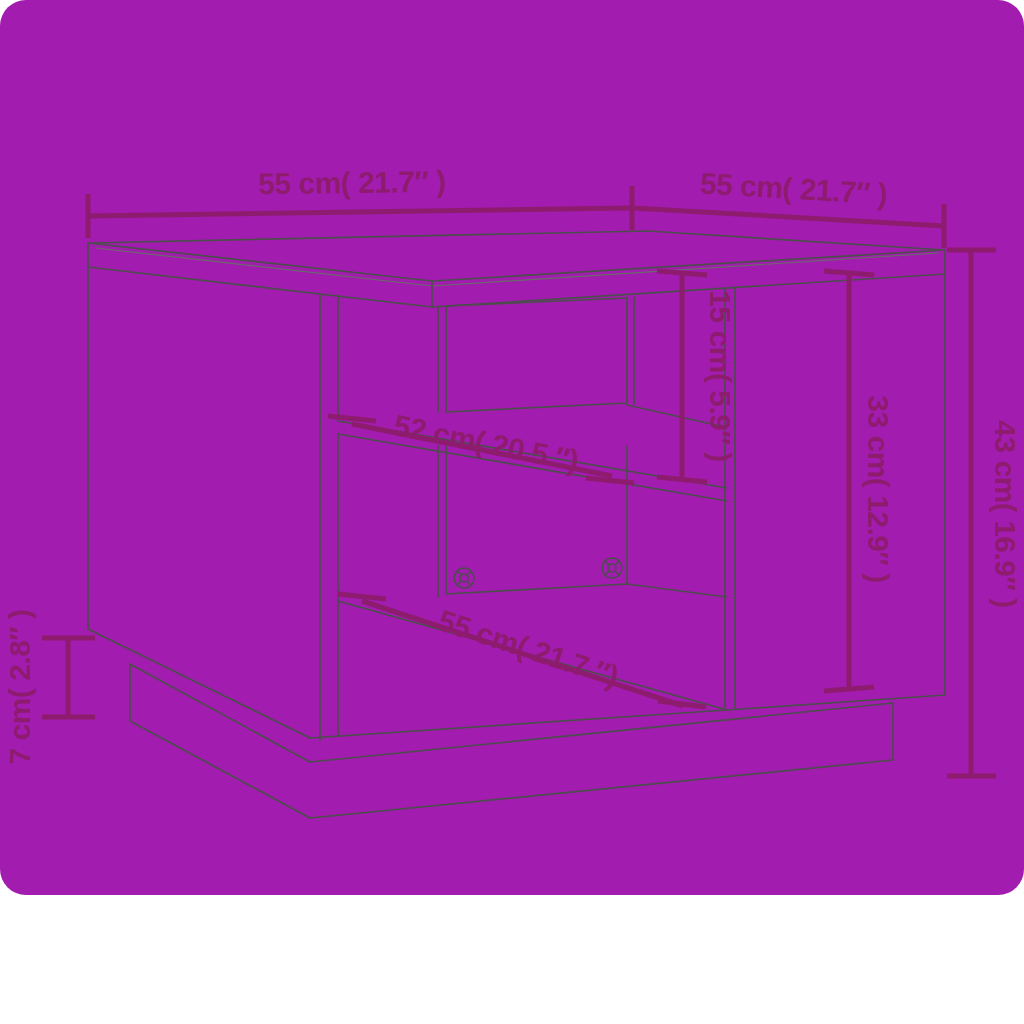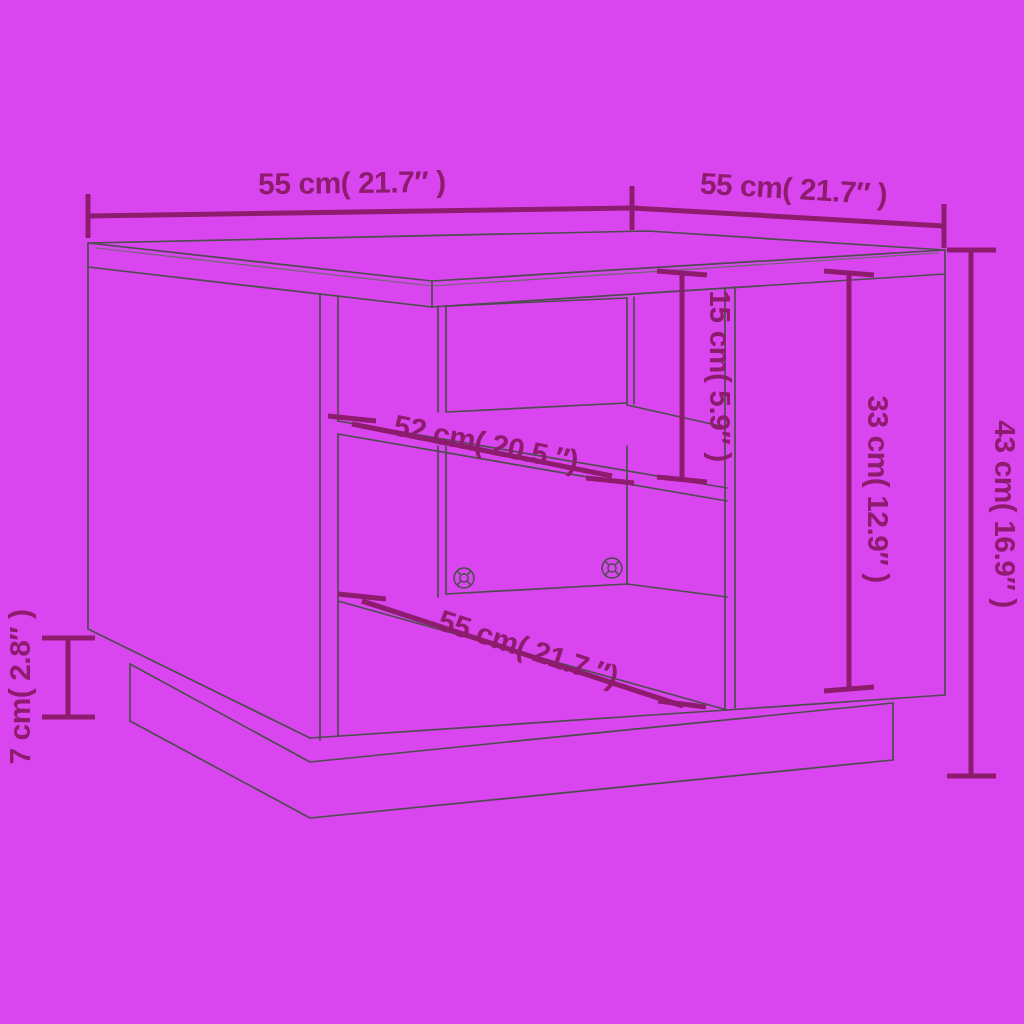--- a/index.html
+++ b/index.html
@@ -1,16 +1,16 @@
 <!DOCTYPE html>
 <html style="--dim: #8E1C6E;"><head>
 <meta charset="utf-8">
 <style>
   html,body{margin:0;padding:0;background:#ffffff;width:1024px;height:1024px;overflow:hidden;}
-  .stage{width:1024px;height:1024px;position:relative;background:#d946ef;}
+  .stage{width:1024px;height:895px;position:relative;background:#a21caf;border-radius:26px;}
   svg{display:block;}
   .outline{stroke:#4d4d4d;stroke-width:1.7;fill:none;stroke-linejoin:round;stroke-linecap:round;}
   .outline-thin{stroke:#6a6a6a;stroke-width:1.2;fill:none;stroke-linecap:round;}
   .dim{stroke:var(--dim,#8E1C6E);stroke-width:5;fill:none;stroke-linecap:butt;}
   .dim-label{font-family:"Liberation Sans","DejaVu Sans",sans-serif;font-weight:700;font-size:30px;
              fill:var(--dim,#8E1C6E);text-anchor:middle;letter-spacing:-0.5px;}
   .screw{stroke:#4d4d4d;fill:none;stroke-width:1.5;}
 </style>
 </head>
 <body>

